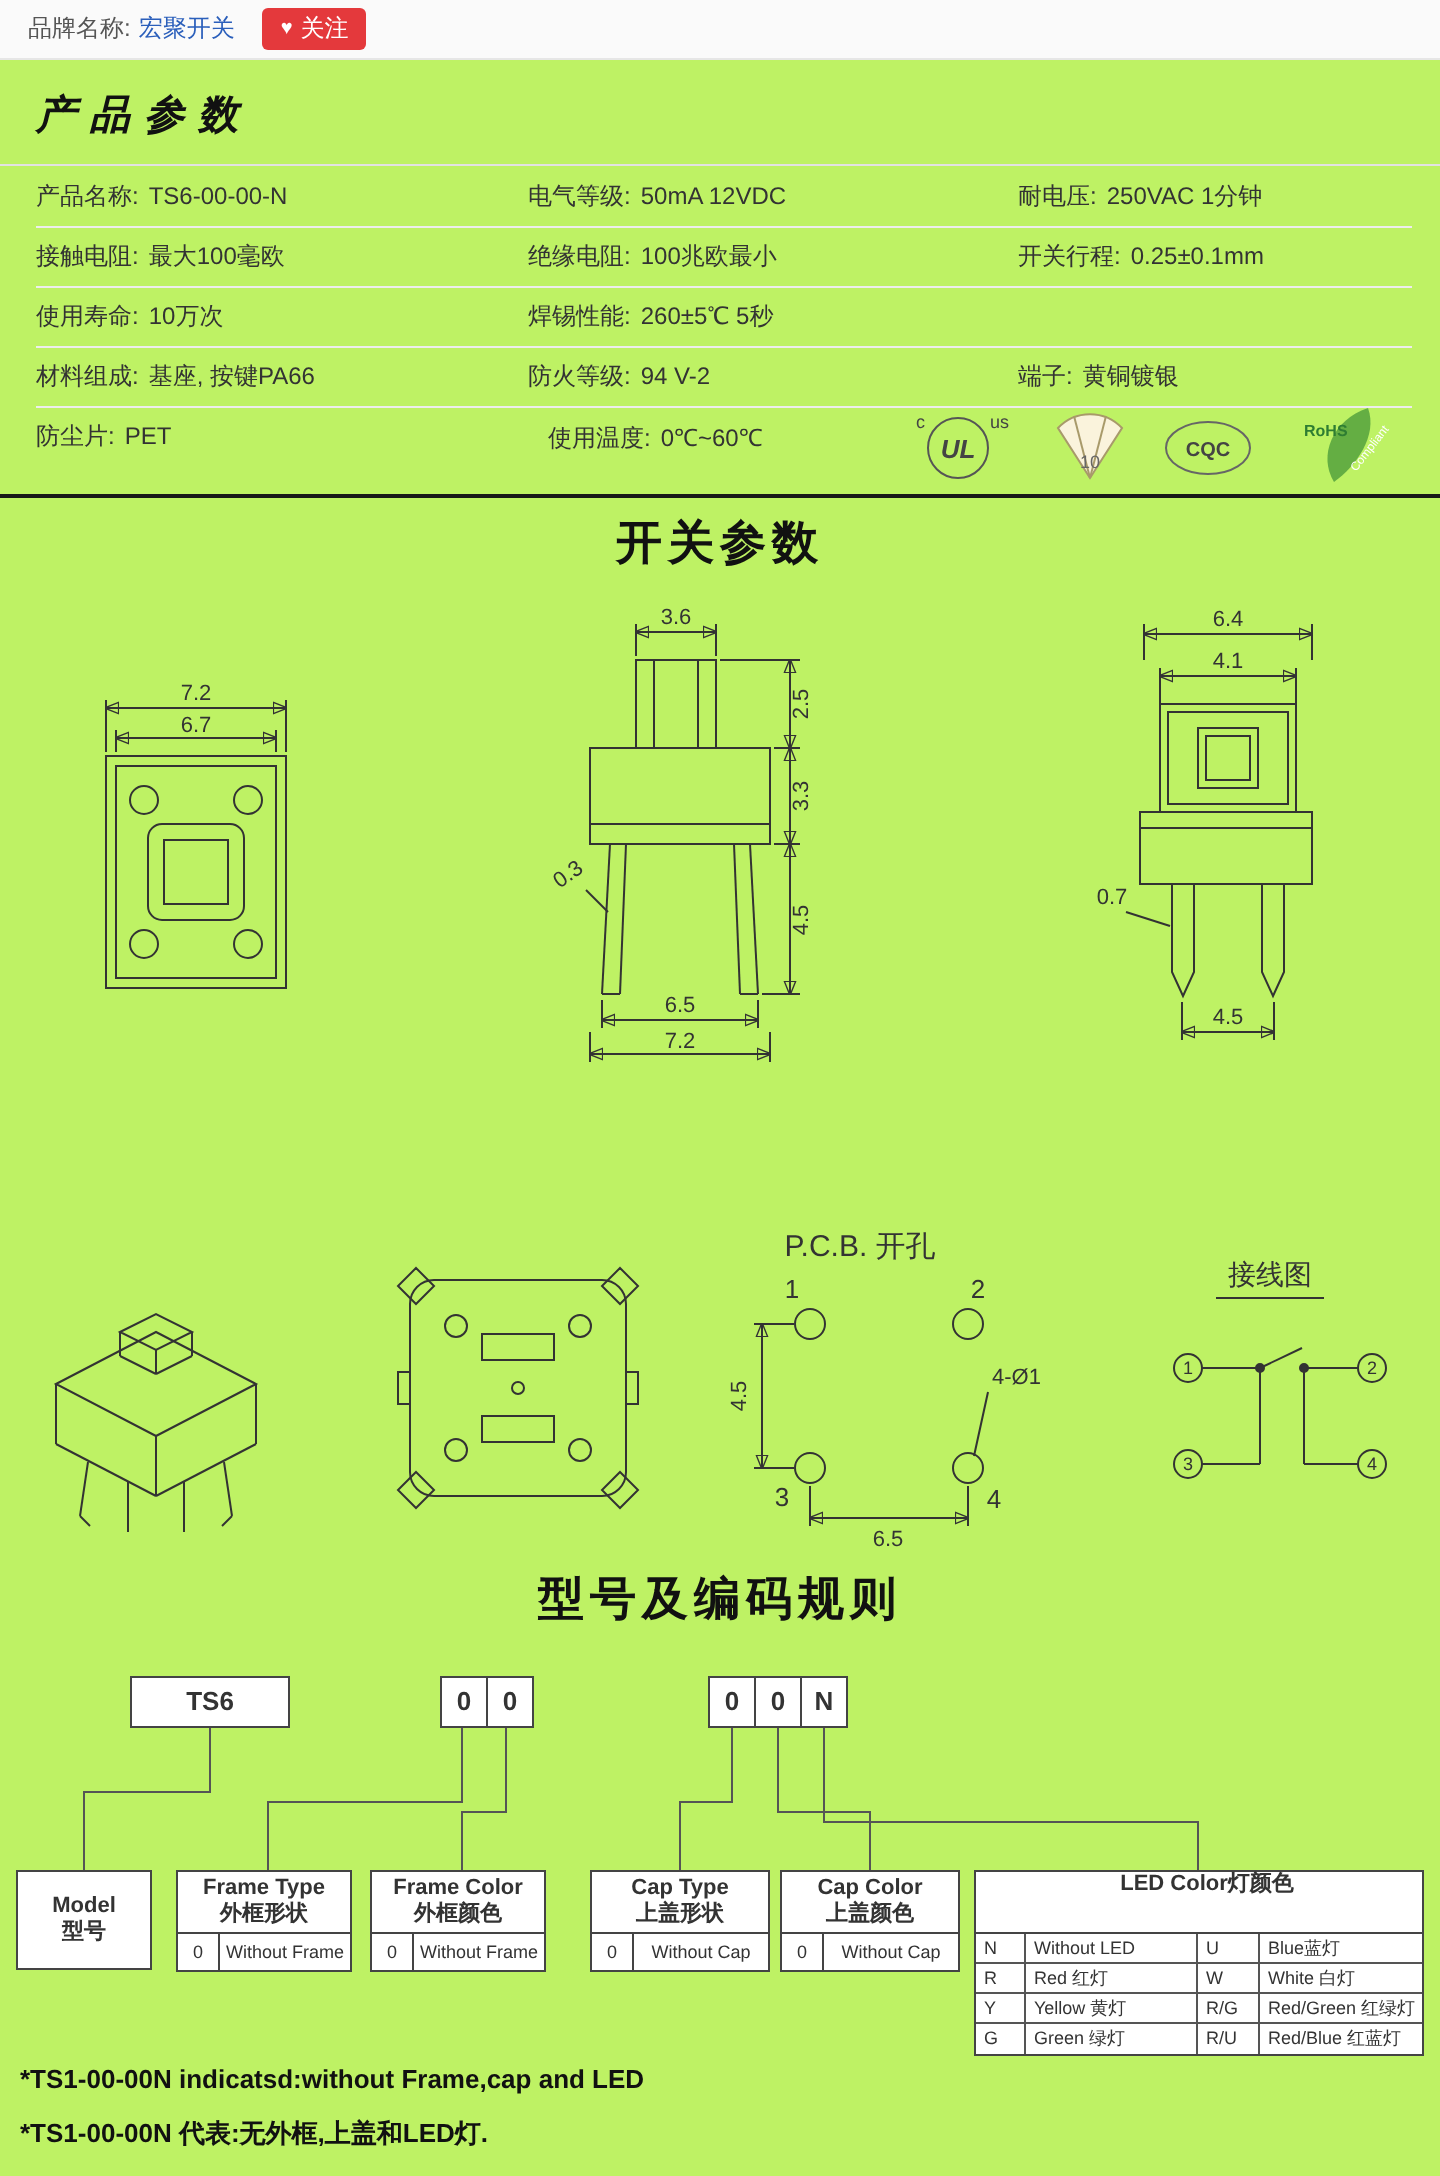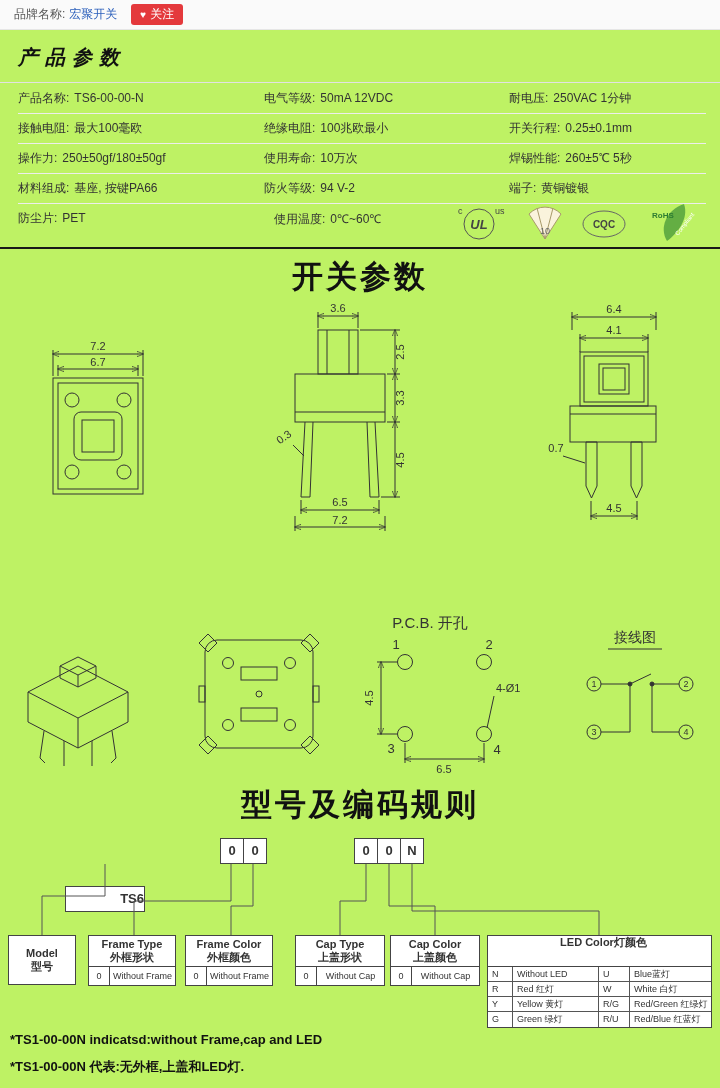--- a/index.html
+++ b/index.html
@@ -18,31 +18,31 @@
           font-style:italic;font-weight:bold;font-size:20px;letter-spacing:7px;color:#111;}
   .hline1{position:absolute;top:82px;left:0;width:720px;border-top:1px solid #e2e2e2;}
   .ptable{position:absolute;top:84px;left:18px;width:688px;}
   .prow{display:grid;grid-template-columns:246px 245px 1fr;border-bottom:1px solid #ededed;
         height:29px;align-items:center;font-size:12px;}
   .prow.last{border-bottom:none;gap:10px;}
   .pval{margin-left:5px;}
   #certs{position:absolute;left:452px;top:198px;}
   .blackline{position:absolute;top:247px;left:0;width:720px;border-top:2px solid #181818;}
   
-  .sec{position:absolute;left:0;width:720px;text-align:center;font-size:31px;
+  .sec{position:absolute;left:0;width:720px;text-align:center;font-size:23px;
        font-weight:bold;color:#111;letter-spacing:3px;}
   #sec1{top:256px;} #sec2{top:784px;}
   
   .abs{position:absolute;left:0;}
   #band1{top:298px;} #band2{top:608px;} #codelines{top:825px;}
   .ln line,.ln rect,.ln circle,.ln path,.ln polygon{stroke:#333;fill:none;stroke-width:1;}
   .ln text{stroke:none;fill:#333;font-size:11px;}
   
   .codebox{position:absolute;border:1px solid #444;box-sizing:border-box;background:#fff;
-           text-align:right;font-weight:bold;font-size:13px;line-height:24px;margin-top:48px;}
+           text-align:center;font-weight:bold;font-size:13px;line-height:24px;}
   .dgroup{position:absolute;display:flex;}
   .dbox{width:24px;height:26px;border:1px solid #444;box-sizing:border-box;background:#fff;
         text-align:center;font-weight:bold;font-size:13px;line-height:24px;}
   .dbox + .dbox{margin-left:-1px;}
   .exbox{position:absolute;border:1px solid #444;box-sizing:border-box;background:#fff;
          font-size:11px;text-align:center;width:88px;}
   .exhead{height:30px;display:flex;flex-direction:column;justify-content:center;
           font-weight:bold;line-height:13px;}
   .exsub{display:grid;grid-template-columns:21px 1fr;border-top:1px solid #444;height:18px;
          font-size:9px;align-items:stretch;}
@@ -82,21 +82,20 @@
       <div><span>产品名称:</span><span class="pval">TS6-00-00-N</span></div>
       <div><span>电气等级:</span><span class="pval">50mA  12VDC</span></div>
       <div><span>耐电压:</span><span class="pval">250VAC  1分钟</span></div>
     </div>
     <div class="prow">
       <div><span>接触电阻:</span><span class="pval">最大100毫欧</span></div>
       <div><span>绝缘电阻:</span><span class="pval">100兆欧最小</span></div>
       <div><span>开关行程:</span><span class="pval">0.25±0.1mm</span></div>
     </div>
     <div class="prow">
-      <div><span>操作力:</span><span class="pval">250±50gf/180±50gf</span></div>
       <div><span>使用寿命:</span><span class="pval">10万次</span></div>
       <div><span>焊锡性能:</span><span class="pval">260±5℃  5秒</span></div>
     </div>
     <div class="prow">
       <div><span>材料组成:</span><span class="pval">基座, 按键PA66</span></div>
       <div><span>防火等级:</span><span class="pval">94 V-2</span></div>
       <div><span>端子:</span><span class="pval">黄铜镀银</span></div>
     </div>
     <div class="prow last">
       <div><span>防尘片:</span><span class="pval">PET</span></div>

